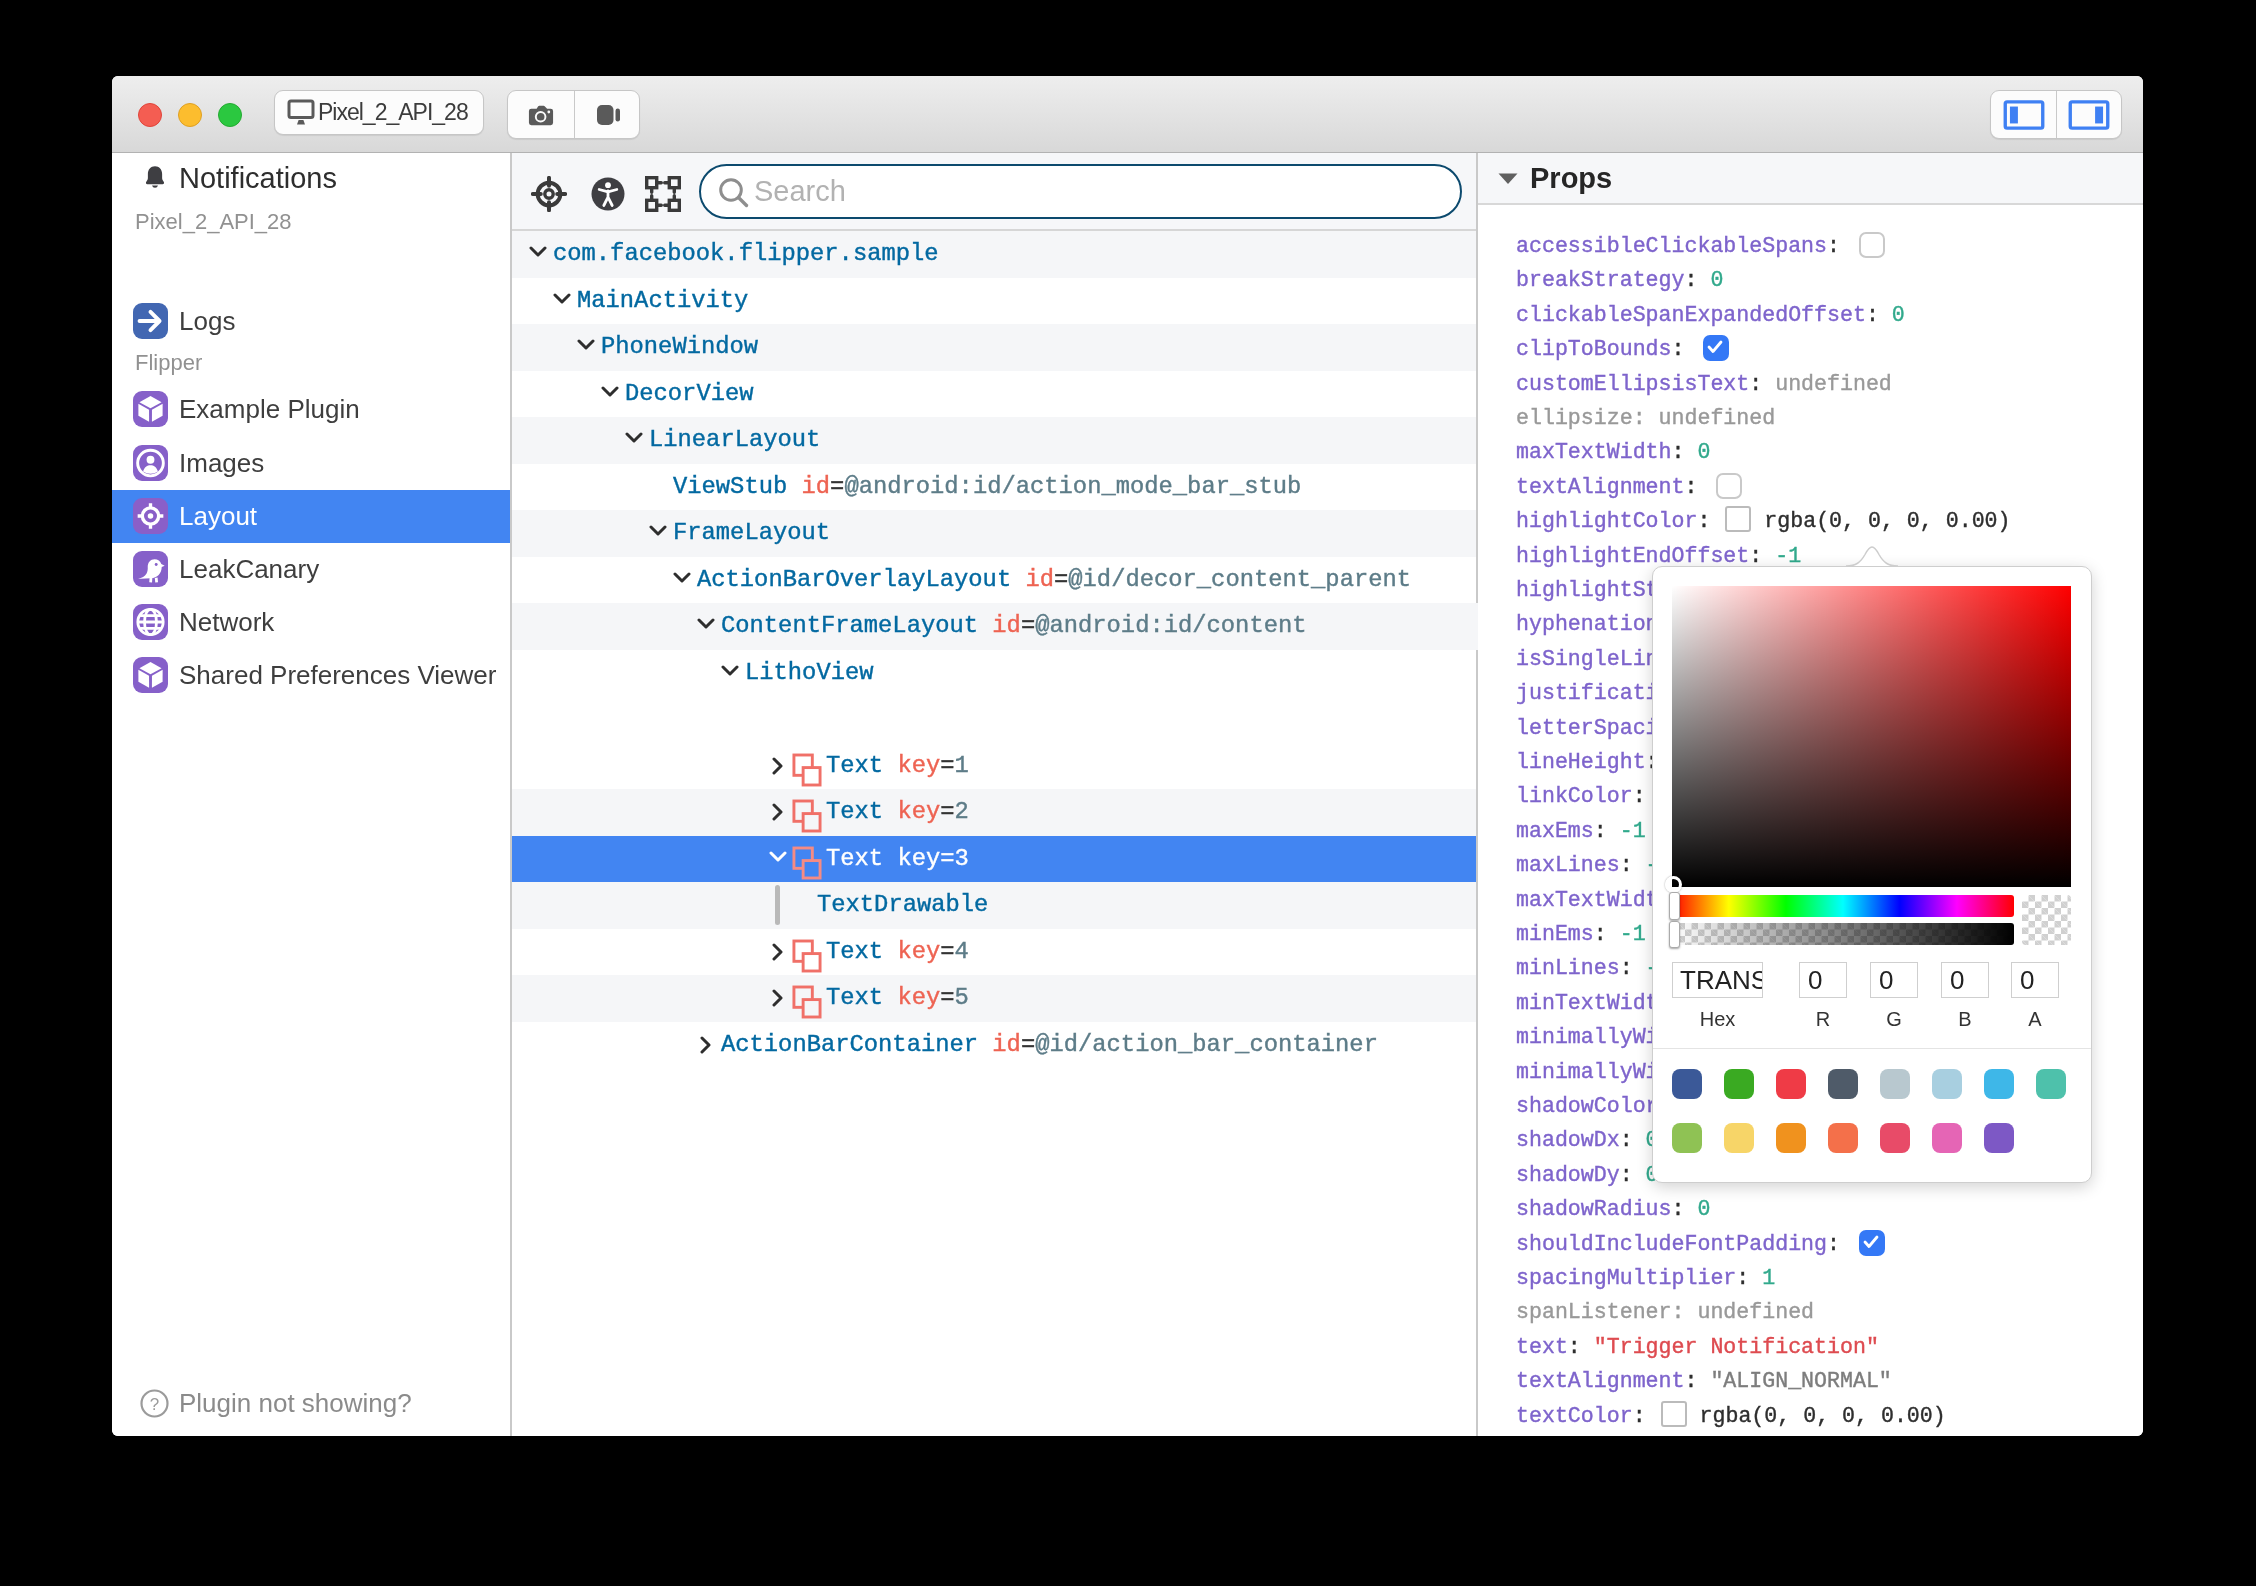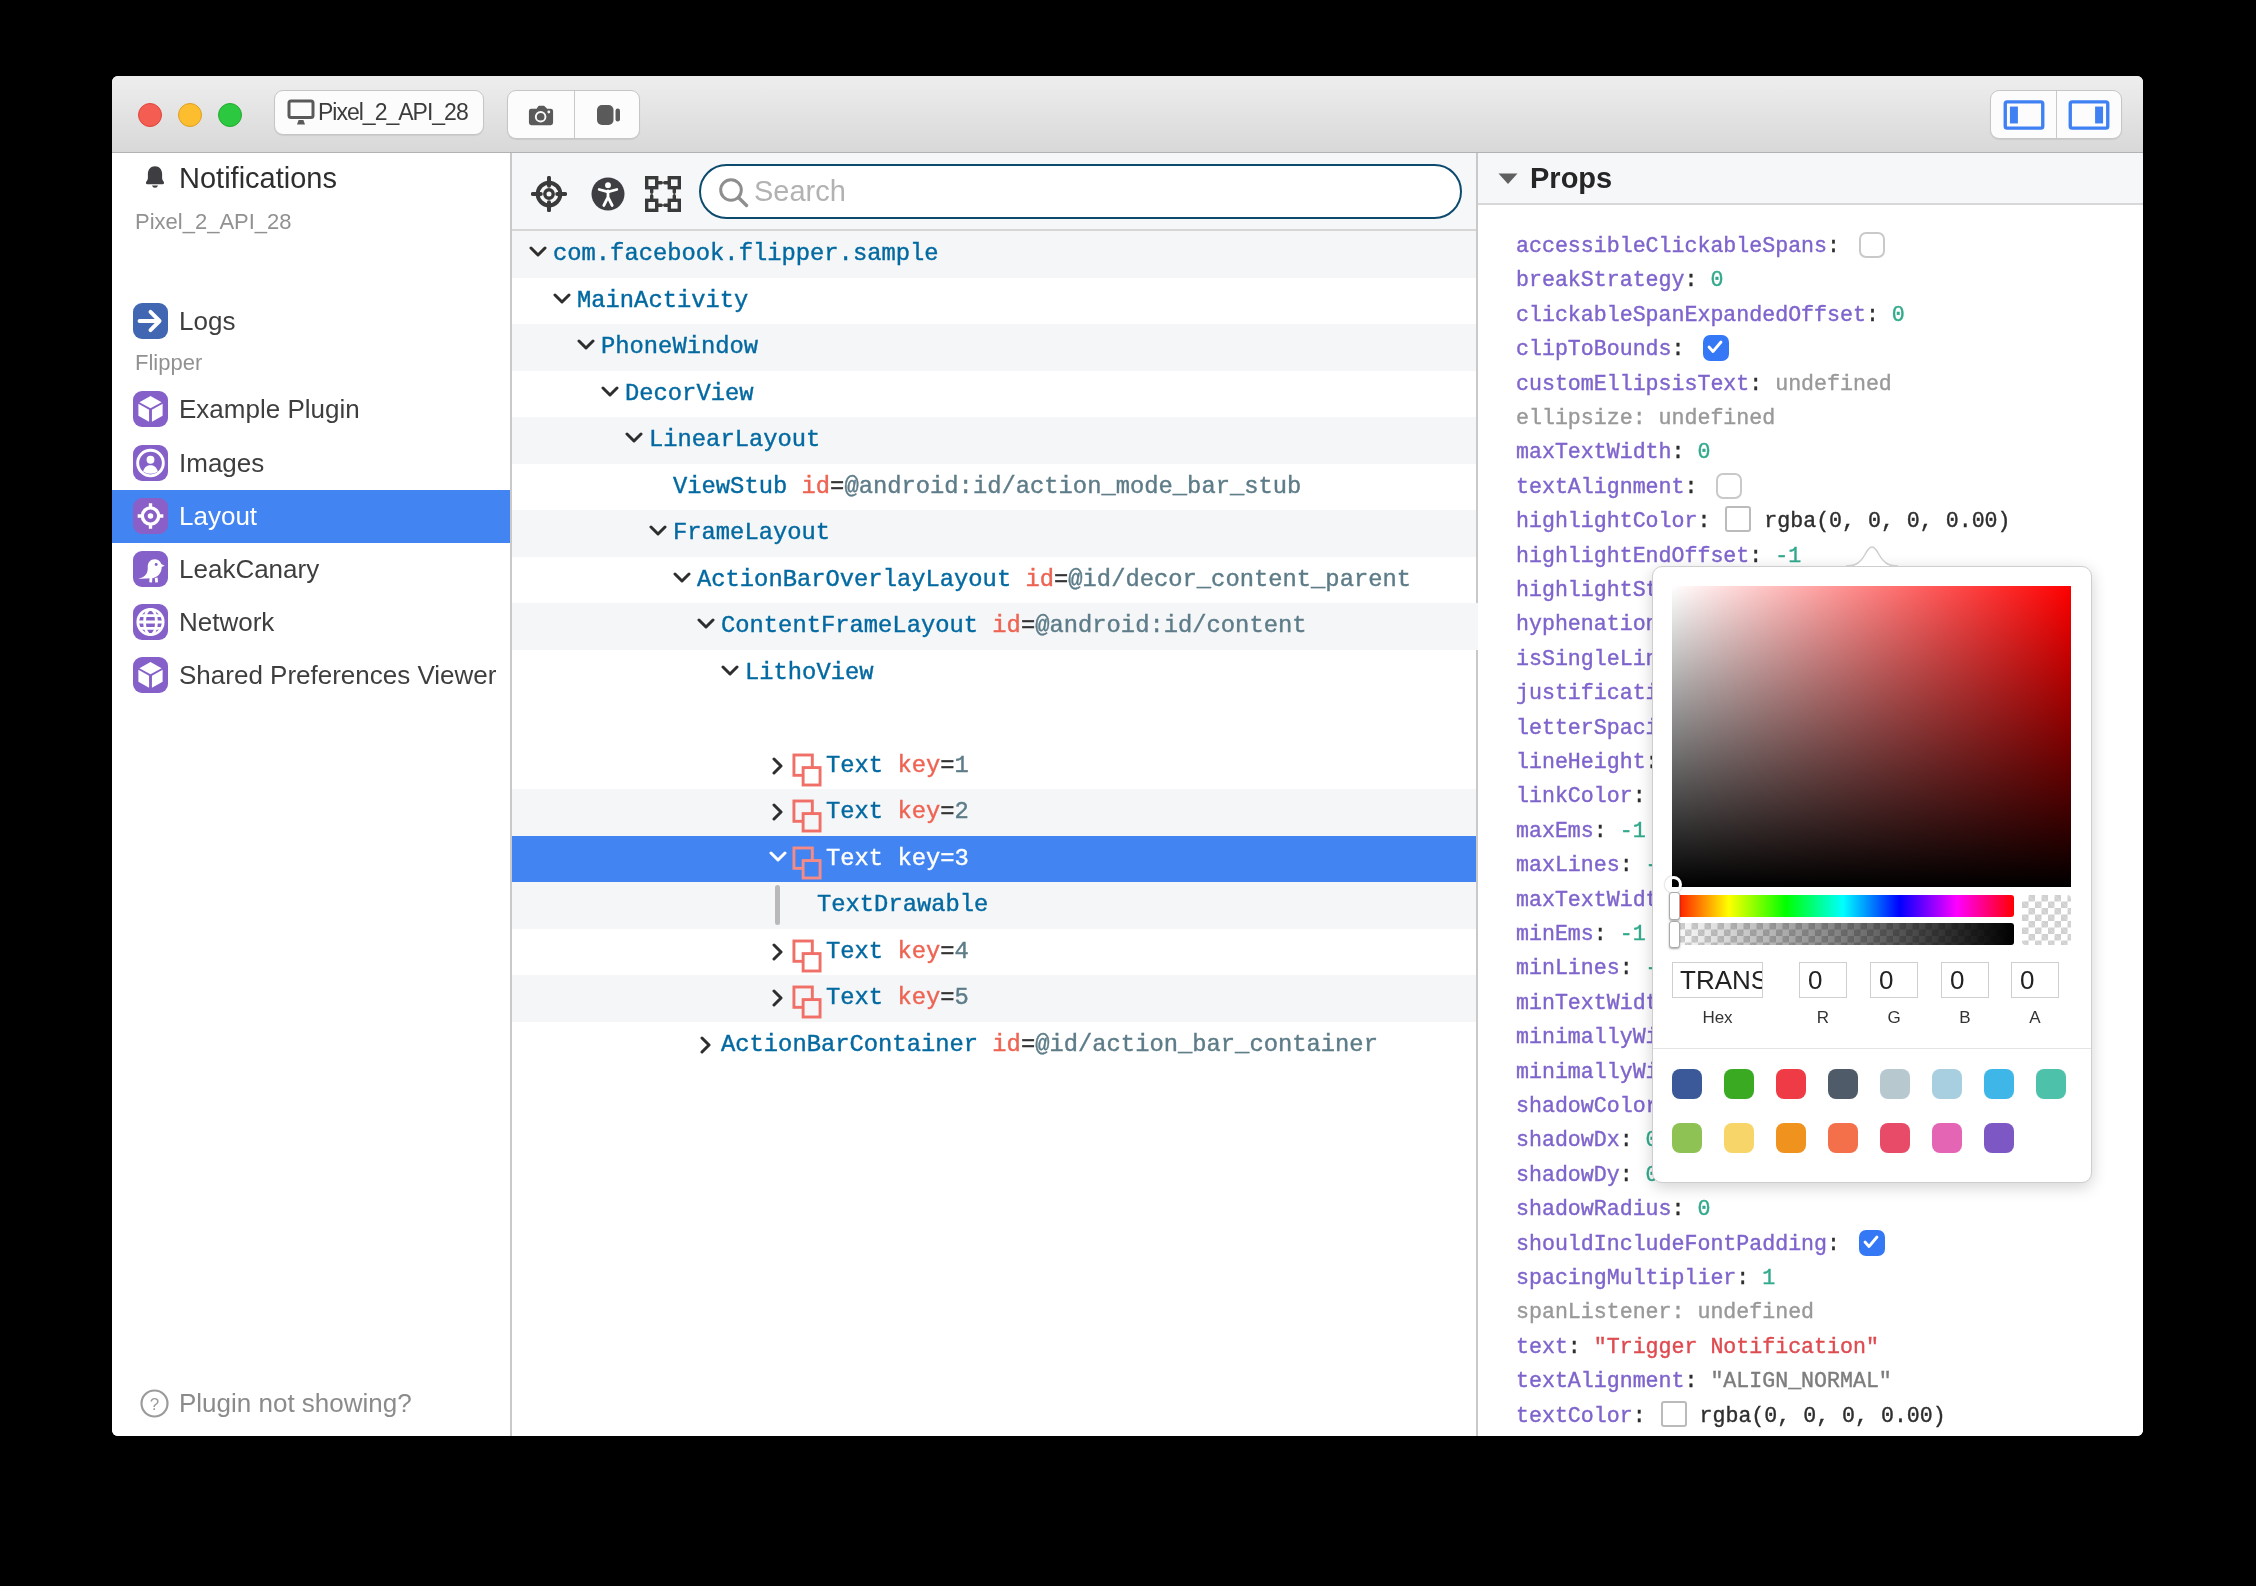--- a/index.html
+++ b/index.html
@@ -41,21 +41,21 @@
   .pc{color:#2e2e2e;}
   .pv{color:#31a98c;}
   .pu{color:#999;}
   .ps{color:#de4b50;}
   .cb{display:inline-block;width:26px;height:26px;margin-left:6px;border-radius:7px;background:#fff;border:2px solid #c9c9c9;box-sizing:border-box;vertical-align:-6px;}
   .cbc{display:inline-block;width:26px;height:26px;margin-left:6px;border-radius:7px;background:#3478f6;vertical-align:-6px;position:relative;}
   .csq{display:inline-block;width:26px;height:26px;margin-left:2px;background:#fff;border:2px solid #bbb;border-radius:3px;box-sizing:border-box;vertical-align:-5px;}
   .cbc{position:relative;}
   .checker{background-color:#fff;background-image:linear-gradient(45deg,#d0d0d0 25%,transparent 25%,transparent 75%,#d0d0d0 75%),linear-gradient(45deg,#d0d0d0 25%,transparent 25%,transparent 75%,#d0d0d0 75%);background-size:13px 13px;background-position:0 0,6.5px 6.5px;}
   .pinput{position:absolute;top:395px;height:36px;border:1px solid #cfcfcf;background:#fff;box-sizing:border-box;font-size:26px;line-height:34px;color:#222;overflow:hidden;white-space:nowrap;}
-  .plabel{position:absolute;top:441px;text-align:center;font-size:17px;color:#333;}
+  .plabel{position:absolute;top:441px;text-align:center;font-size:20px;color:#333;}
   .sw{position:absolute;width:30px;height:30px;border-radius:8px;}
 </style>
 </head>
 <body>
 <div class="win">
   <div class="titlebar">
     <div class="tl" style="left:26px;background:#f45d52;border:1px solid #e0443a;box-sizing:border-box;"></div>
     <div class="tl" style="left:66px;background:#fcbd2e;border:1px solid #dfa023;box-sizing:border-box;"></div>
     <div class="tl" style="left:106px;background:#2bc840;border:1px solid #24aa31;box-sizing:border-box;"></div>
     <div class="tbtn" style="left:162px;top:14px;width:208px;height:43px;">

